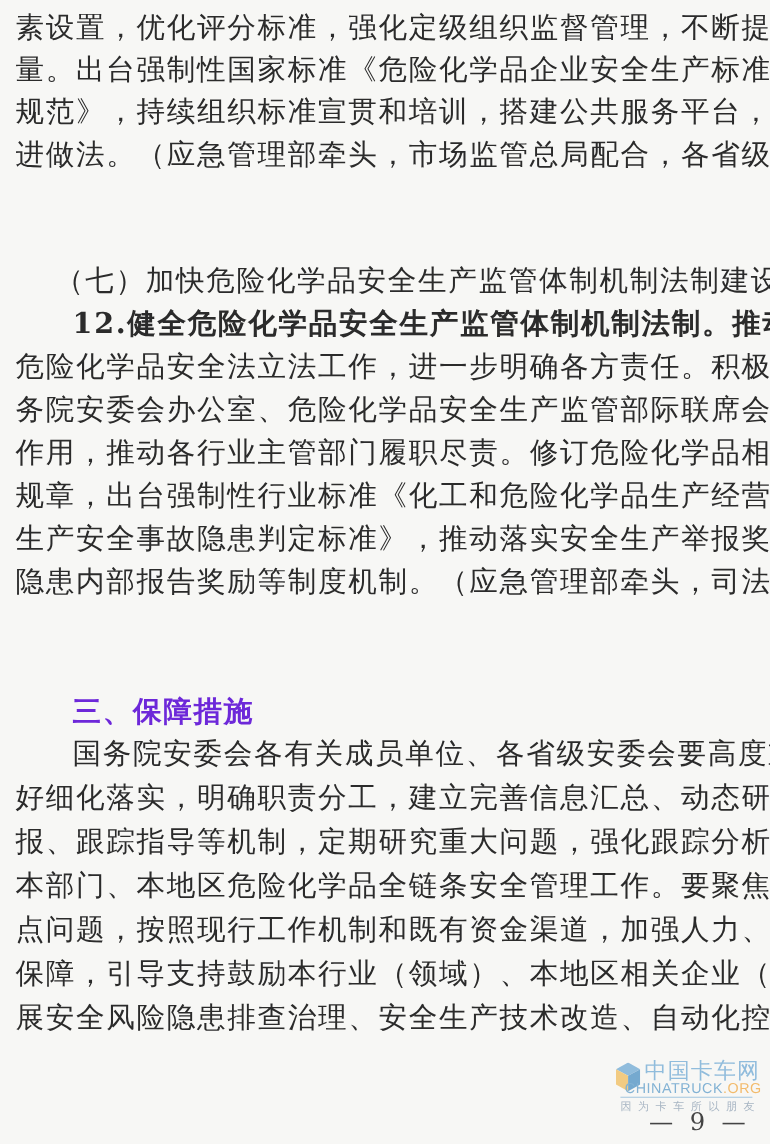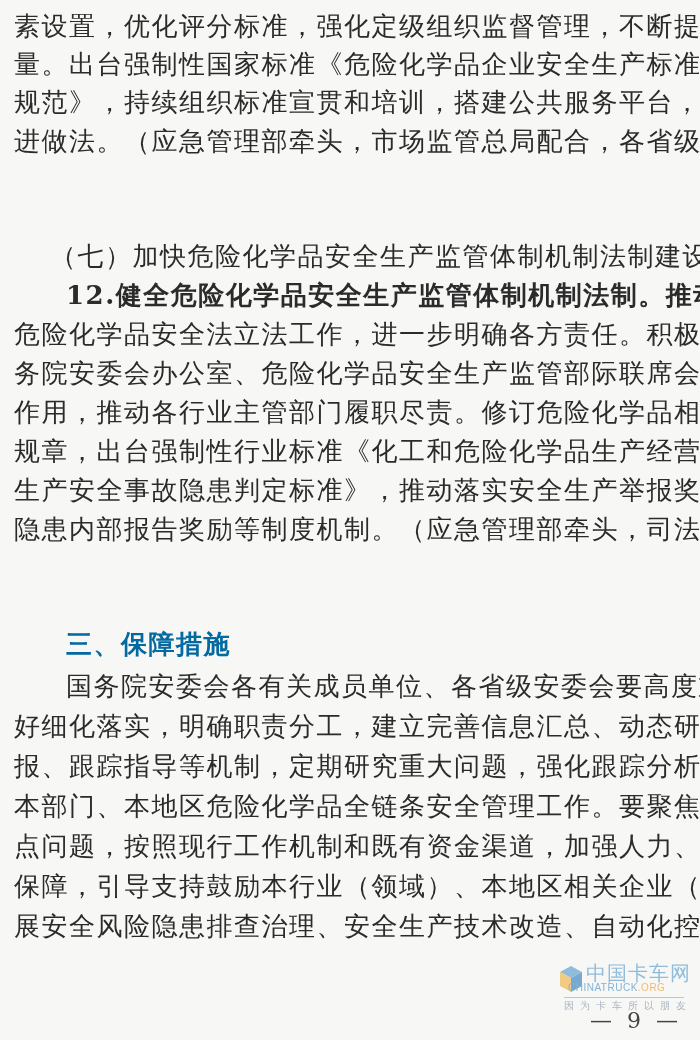--- a/index.html
+++ b/index.html
@@ -40,26 +40,26 @@
       width: auto;
     }
     .line.indent {
       left: 66px;
       width: 620px;
     }
     .line.bold {
       font-weight: bold;
     }
     .line.heading {
-      font-family: Liberation Mono, monospace;
+      font-family: Liberation Sans, sans-serif;
       font-weight: bold;
       text-align: center;
       text-align-last: left;
       width: auto;
-      color: #0369a1;
+      color: #6d28d9;
     }
     .line.subhead {
       text-align: left;
       text-align-last: left;
       width: auto;
     }
     .page-number {
       position: absolute;
       left: 590px;
       top: 1008px;
@@ -90,21 +90,21 @@
       font-family: "DejaVu Sans", "Liberation Sans", sans-serif;
       font-size: 20px;
       color: #7fb2d8;
       letter-spacing: 1px;
     }
     .wm-en {
       position: absolute;
       left: 8px;
       top: 22px;
       font-family: "Liberation Sans", sans-serif;
-      font-size: 10px;
+      font-size: 13px;
       color: #6fa7cf;
       letter-spacing: 0.5px;
     }
     .wm-en .org {
       color: #f2b155;
     }
     .wm-line {
       position: absolute;
       left: 4px;
       top: 37px;

